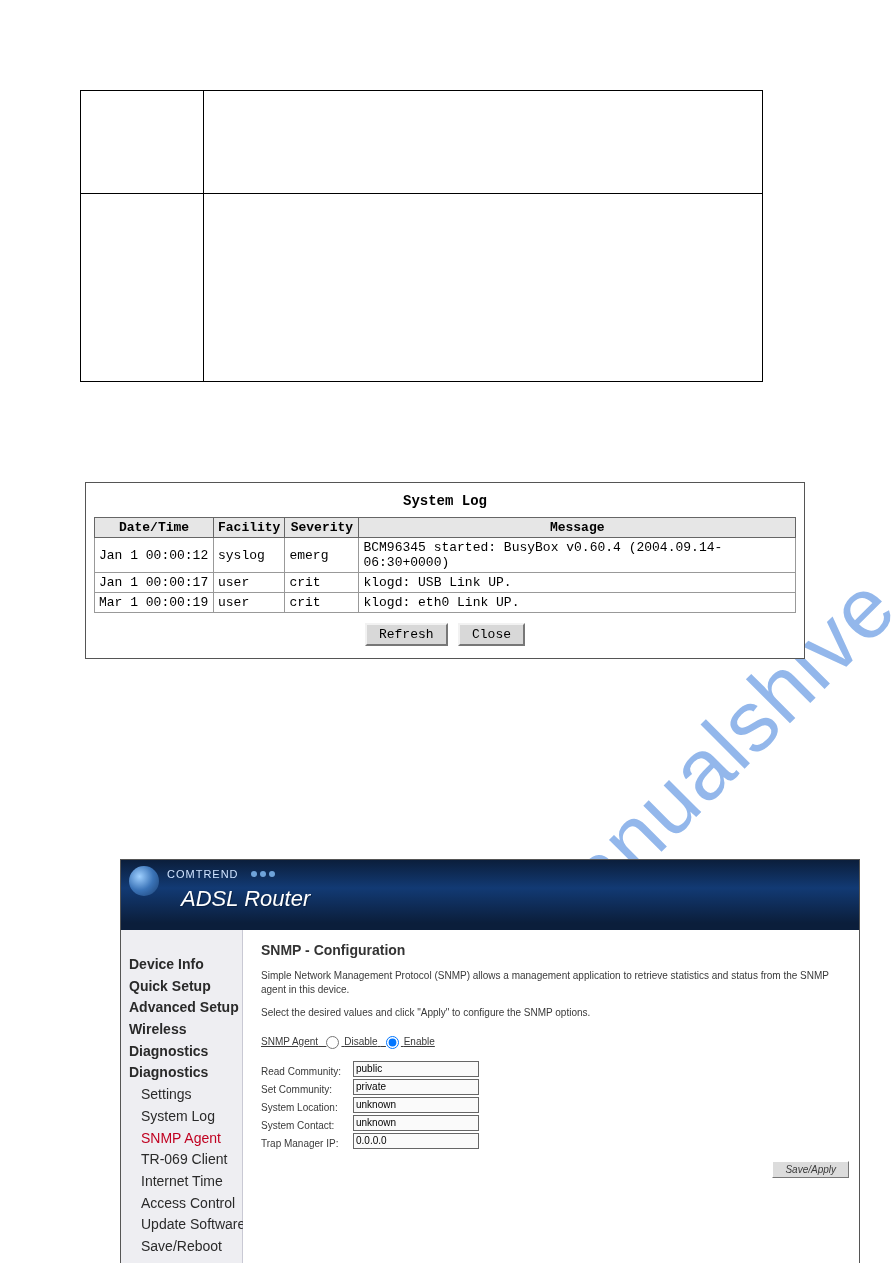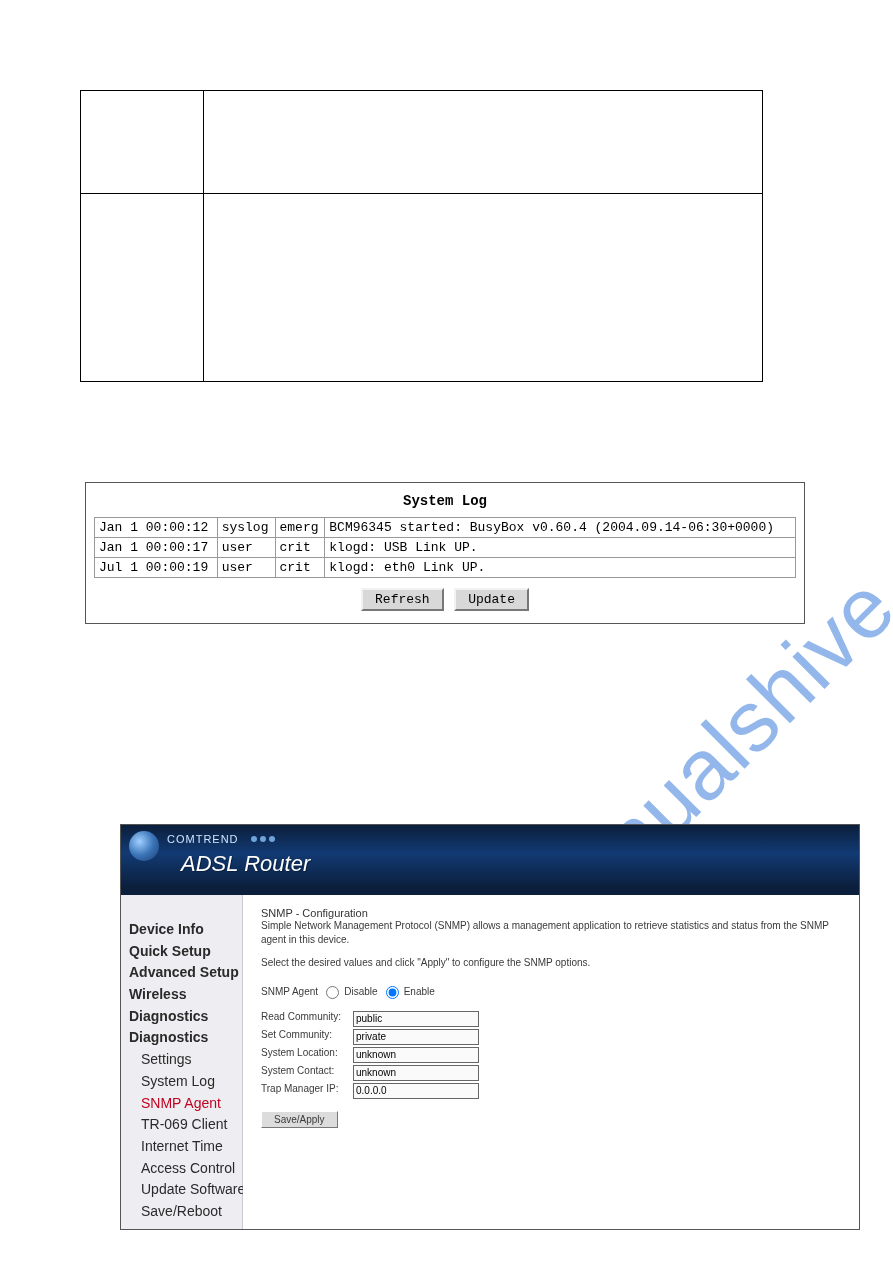--- a/index.html
+++ b/index.html
@@ -173,53 +173,55 @@
   }
   .router-content {
     flex: 1;
     padding: 12px 10px 14px 18px;
     font-size: 10px;
     color: #3a3a3a;
     font-family: Arial, sans-serif;
     background: #fff;
   }
   .router-content .sec-title {
-    font-weight: normal;
-    font-size: 11px;
+    font-weight: bold;
+    font-size: 14px;
     color: #333;
-    margin-bottom: 0;
+    margin-bottom: 11px;
   }
   .router-content p {
     margin: 0 0 10px 0;
     line-height: 1.35;
   }
   .agent-row {
     margin: 16px 0 12px 0;
+    text-decoration: underline;
   }
   .form-row {
     display: flex;
-    align-items: flex-start;
+    align-items: flex-end;
     margin: 2px 0;
   }
   .form-row .lbl {
     width: 92px;
     font-size: 10px;
   }
   .form-row input[type=text] {
     width: 120px;
     height: 14px;
     font-size: 10px;
     padding: 0 2px;
     border: 1px solid #666;
     background: #fafafa;
     box-sizing: content-box;
   }
   .save-btn-row {
-    text-align: left;
+    text-align: right;
     margin-top: 12px;
+    font-style: italic;
   }
   .win-btn {
     display: inline-block;
     font-size: 10px;
     font-family: Arial, sans-serif;
     background: #dcdcdc;
     border-top: 1px solid #fff;
     border-left: 1px solid #fff;
     border-right: 1px solid #777;
     border-bottom: 1px solid #777;
@@ -247,43 +249,49 @@
         <td></td>
       </tr>
     </tbody>
       </table>
   </div>
 
   <div class="syslog-wrap">
     <div class="syslog-title">System Log</div>
     <table class="syslog">
       <tbody>
+          <tr>
+        <th style="width:110px">Date/Time</th>
+        <th style="width:60px">Facility</th>
+        <th style="width:65px">Severity</th>
+        <th>Message</th>
+      </tr>
       <tr>
         <td>Jan 1 00:00:12</td>
         <td>syslog</td>
         <td>emerg</td>
         <td>BCM96345 started: BusyBox v0.60.4 (2004.09.14-06:30+0000)</td>
       </tr>
       <tr>
         <td>Jan 1 00:00:17</td>
         <td>user</td>
         <td>crit</td>
         <td>klogd: USB Link UP.</td>
       </tr>
       <tr>
-        <td>Jul 1 00:00:19</td>
+        <td>Mar 1 00:00:19</td>
         <td>user</td>
         <td>crit</td>
         <td>klogd: eth0 Link UP.</td>
       </tr>
     </tbody>
       </table>
     <div class="syslog-btns">
       <span class="syslog-btn">Refresh</span>
-      <span class="syslog-btn">Update</span>
+      <span class="syslog-btn">Close</span>
     </div>
   </div>
 
   <div class="router-wrap">
     <div class="router-header">
       <div class="brand-logo"></div>
       <div class="brand-text">COMTREND</div>
       <div class="brand-dots">
           <span></span>
           <span></span>

